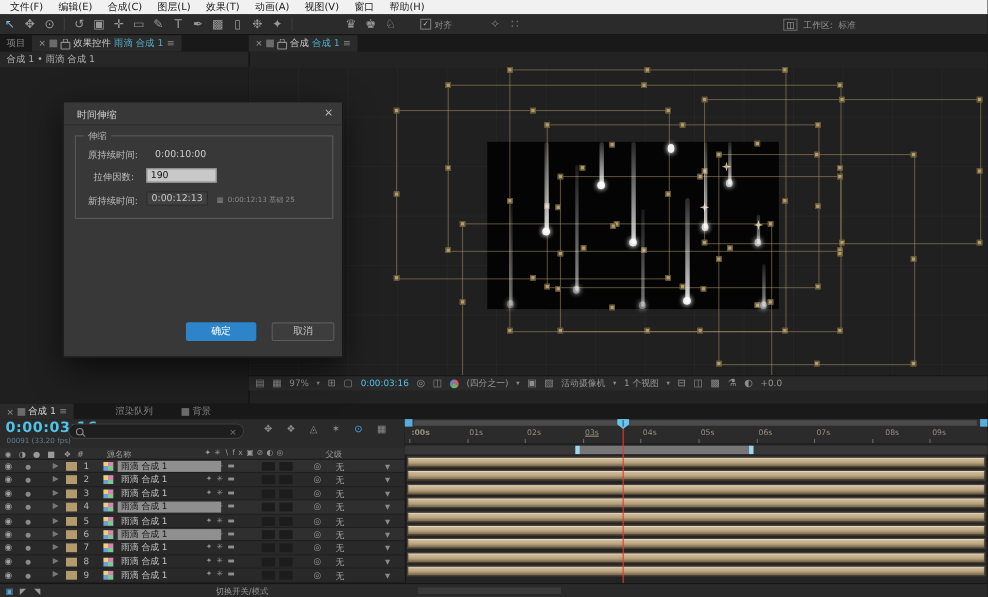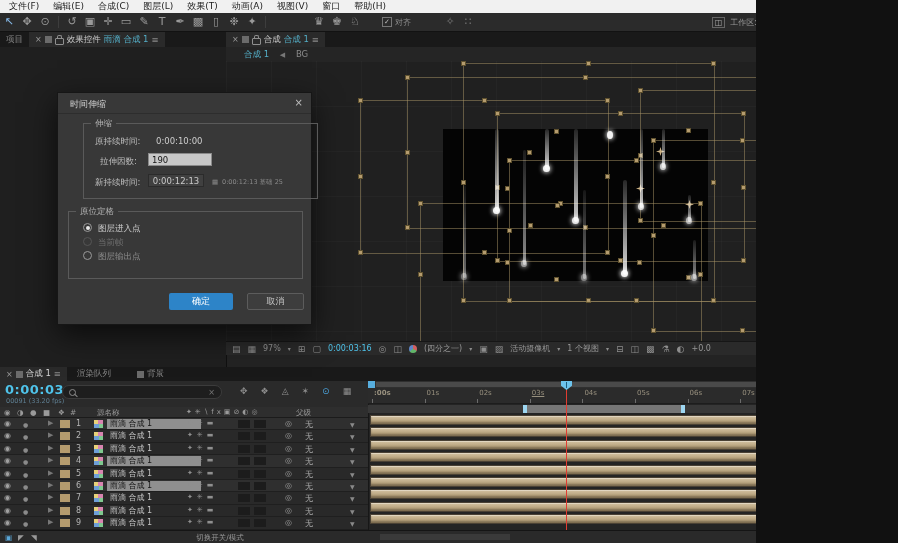--- a/index.html
+++ b/index.html
@@ -1,16 +1,16 @@
 <!DOCTYPE html>
 <html><head>
 <meta charset="utf-8">
 <style>
   html,body{margin:0;padding:0;background:#111;}
-  #app{position:relative;width:756px;height:543px;background:#1e1e1e;overflow:hidden;
+  #app{position:relative;width:898px;height:543px;background:#1e1e1e;overflow:hidden;
        font-family:"DejaVu Sans",sans-serif;color:#c6c6c6;-webkit-font-smoothing:antialiased;}
   .abs{position:absolute;}
   
   #menubar{left:0;top:0;width:898px;height:13px;background:#f1f1f1;color:#1c1c1c;
            font-size:9px;display:flex;align-items:center;padding-left:2px;box-sizing:border-box;}
   .mitem{padding:0 7px;white-space:nowrap;}
   
   #toolbar{left:0;top:13px;width:898px;height:19px;background:#2b2b2b;border-bottom:1px solid #121212;
            display:flex;align-items:center;font-size:11px;color:#999;box-sizing:border-box;}
   .tool{width:18px;text-align:center;line-height:18px;}
@@ -169,36 +169,32 @@
       </span>
     <span class="tab active">
       <span class="x">×</span>
       <span class="sq"></span>
       <span class="mlock"></span>
       <span>效果控件</span>
       <span class="teal">雨滴 合成 1</span>
       <span class="menu">≡</span>
     </span>
   </div>
+  <div class="abs" style="left:0;top:47px;width:226px;height:14px;background:#272727;font-size:8.5px;color:#b0b0b0;line-height:14px;padding-left:6px;box-sizing:border-box">合成 1 • 雨滴 合成 1</div>
 
   <div class="abs" style="left:226px;top:32px;width:672px;height:335px;background:#232323;border-left:1px solid #101010;box-sizing:border-box"></div>
   <div class="abs tabstrip" style="left:226px;top:32px;width:672px;height:15px">
     <span class="tab active">
       <span class="x">×</span>
       <span class="sq"></span>
       <span class="mlock"></span>
       <span>合成</span>
       <span class="teal">合成 1</span>
       <span class="menu">≡</span>
     </span>
-  </div>
-  <div class="abs" style="left:226px;top:47px;width:672px;height:14px;background:#252525;font-size:8.5px;line-height:14px">
-    <span class="teal" style="margin-left:18px">合成 1</span>
-    <span style="color:#777;margin:0 8px;font-size:7px">◀</span>
-    <span class="dimtext">BG</span>
   </div>
 
   <div id="viewer" class="abs">
       <div style="position: absolute; left: 217px; top: 68px; width: 265px; height: 152px; background: rgb(4, 4, 4);"></div>
       <div class="wrect" style="left: 181px; top: 16px; width: 356px; height: 150px;"></div>
       <div class="handle" style="left: 179px; top: 14px;"></div>
       <div class="handle" style="left: 179px; top: 89px;"></div>
       <div class="handle" style="left: 179px; top: 164px;"></div>
       <div class="handle" style="left: 357px; top: 14px;"></div>
       <div class="handle" style="left: 357px; top: 164px;"></div>
@@ -329,55 +325,43 @@
     <span class="cpicon">⚗</span>
     <span class="cpicon">◐</span>
     <span>+0.0</span>
   </div>
 
   <div id="dialog" class="abs">
     <div id="dlg-title">
       <span class="t">时间伸缩</span>
       <span class="x">×</span>
     </div>
-    <div class="group" style="left:25px;top:30px;width:233px;height:74px">
+    <div class="group" style="left:10px;top:30px;width:233px;height:74px">
       <span class="legend">伸缩</span>
       <span style="position:absolute;left:11px;top:12px">原持续时间:</span>
       <span style="position:absolute;left:72px;top:12px;color:#cdcdcd">0:00:10:00</span>
       <span style="position:absolute;left:16px;top:32px">拉伸因数:</span>
       <span style="position:absolute;left:64px;top:29px;width:64px;height:13px;background:#c8c8c8;border:1px solid #8a8a8a;color:#141414;line-height:13px;padding-left:3px;box-sizing:border-box">190</span>
       <span style="position:absolute;left:11px;top:53px">新持续时间:</span>
       <span style="position:absolute;left:64px;top:50px;width:56px;height:13px;background:#404040;border:1px solid #2b2b2b;color:#c9c9c9;line-height:13px;text-align:center;box-sizing:border-box">0:00:12:13</span>
       <span style="position:absolute;left:128px;top:54px;font-size:6.5px;color:#8b8b8b">▦</span>
       <span style="position:absolute;left:138px;top:54px;font-size:6.5px;color:#8b8b8b">0:00:12:13 基础 25</span>
     </div>
-    <div class="group" style="left:10px;top:118px;width:233px;height:66px">
-      <span class="legend">原位定格</span>
-      <div style="position:absolute;left:14px;top:11px">
-        <span class="radio on"></span><span style="color:#cfcfcf">图层进入点</span>
-      </div>
-      <div style="position:absolute;left:14px;top:25px;color:#6e6e6e">
-        <span class="radio dim"></span><span>当前帧</span>
-      </div>
-      <div style="position:absolute;left:14px;top:39px;color:#8f8f8f">
-        <span class="radio"></span><span>图层输出点</span>
-      </div>
-    </div>
     <div class="btn" id="btn-ok">确定</div>
     <div class="btn" id="btn-cancel">取消</div>
   </div>
 
   <div id="tl-tabs" class="abs tabstrip">
     <span class="tab active">
       <span class="x">×</span>
       <span class="sq"></span>
       <span style="color:#d6d6d6">合成 1</span>
       <span class="menu">≡</span>
     </span>
-    <span class="tab" style="margin-left:4px">
+    <span class="tab" style="margin-left:32px">
         <span>渲染队列</span>
       </span>
     <span class="tab" style="margin-left:14px">
       <span class="sq"></span>
       <span>背景</span>
     </span>
   </div>
 
   <div id="tl-left" class="abs"></div>
   <div id="tl-right" class="abs"></div>

